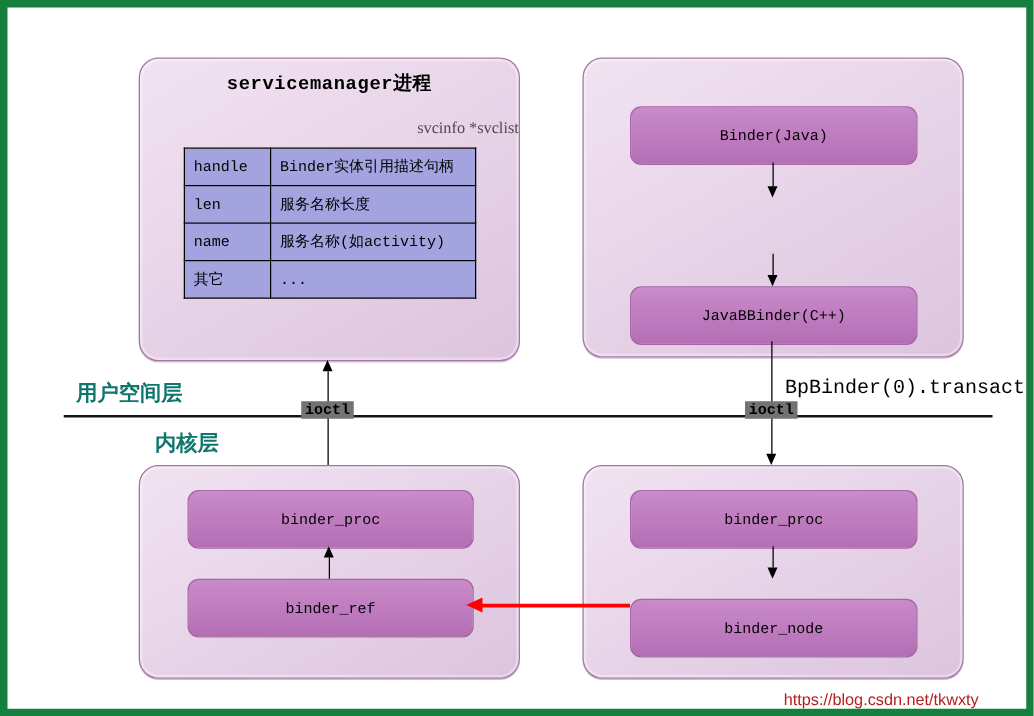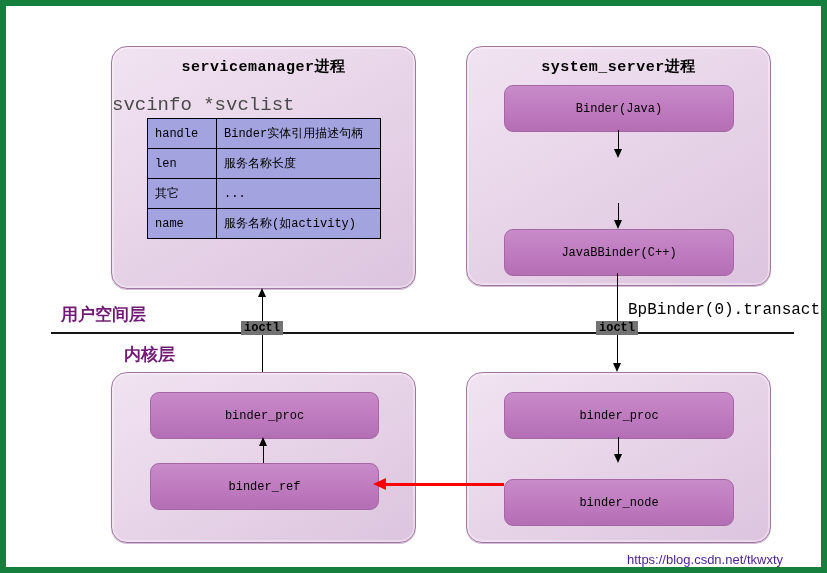--- a/index.html
+++ b/index.html
@@ -12,22 +12,22 @@
     position:absolute; border-radius:16px;
     background:linear-gradient(150deg,#f1e3f2 0%,#e6d2e7 55%,#dcc4de 100%);
     border:1px solid #a276a2;
     box-shadow:inset 0 0 0 2px rgba(255,255,255,0.35), 0 1px 0 rgba(120,70,120,0.35);
   }
   .box-title{
     position:absolute; left:0; right:0; top:10px; text-align:center;
     font-weight:bold; font-size:15px; letter-spacing:0.5px;
   }
   .subtitle{
-    position:absolute; left:0; right:0; top:47px; text-align:left;
-    font-size:19px; color:#4a4a4a;
+    position:absolute; left:0; right:0; top:47px; text-align:right;
+    font-size:13px; color:#4a4a4a;font-family:Liberation Serif, serif;
   }
   table.svclist{
     position:absolute; left:35px; top:71px; border-collapse:collapse;
     table-layout:fixed; width:231px;
   }
   table.svclist td{
     border:1px solid #000; background:#a3a3df; height:29px;
     font-size:12px; padding:0 0 0 7px; white-space:nowrap; overflow:hidden;margin-top:16px;
   }
   table.svclist td.k{width:61px;}
@@ -47,25 +47,25 @@
   .tri{position:absolute; width:0; height:0;}
   .tri-up{border-left:4px solid transparent; border-right:4px solid transparent; border-bottom:9px solid #000;}
   .tri-down{border-left:4px solid transparent; border-right:4px solid transparent; border-top:9px solid #000;}
   .tri-left-red{border-top:6px solid transparent; border-bottom:6px solid transparent; border-right:13px solid #fe0000;}
   .ioctl-label{
     position:absolute; transform:translateX(-50%); background:#737373;
     font-size:12px; padding:0 3px; z-index:5; line-height:14px;font-weight:bold;
   }
   .layer-label{
     position:absolute; font-family:"Liberation Sans","DejaVu Sans",sans-serif;
-    font-weight:bold; font-size:17px; color:#701a75;
+    font-weight:bold; font-size:17px; color:#0f766e;
   }
   .transact-label{position:absolute; font-size:16px; white-space:nowrap;}
   .watermark{
-    position:absolute; right:38px; top:546px; font-size:13px; color:#4c1d95;
+    position:absolute; right:38px; top:546px; font-size:13px; color:#b91c1c;
     font-family:"Liberation Sans","DejaVu Sans",sans-serif;
   }
 </style>
 </head>
 <body>
 
 <div class="canvas">
 
   <div class="outer-box" style="left:105px; top:40px; width:303px; height:241px;">
     <div class="box-title">servicemanager进程</div>
@@ -74,33 +74,32 @@
       <tbody>
           <tr>
         <td class="k">handle</td>
         <td class="v">Binder实体引用描述句柄</td>
       </tr>
       <tr>
         <td class="k">len</td>
         <td class="v">服务名称长度</td>
       </tr>
       <tr>
+        <td class="k">name</td>
+        <td class="v">服务名称(如activity)</td>
+      </tr>
+      <tr>
         <td class="k">其它</td>
         <td class="v">...</td>
-      </tr>
-      <tr>
-        <td class="k">name</td>
-        <td class="v">服务名称(如activity)</td>
       </tr>
     </tbody>
       </table>
   </div>
 
   <div class="outer-box" style="left:460px; top:40px; width:303px; height:238px;">
-    <div class="box-title">system_server进程</div>
     <div class="inner-node" style="left:37px; top:38px; width:228px; height:45px;">Binder(Java)</div>
     <div class="inner-node" style="left:37px; top:182px; width:228px; height:45px;">JavaBBinder(C++)</div>
 
     <div class="vline" style="left:151px; top:83px; height:19px;"></div>
     <div class="tri tri-down" style="left:147px; top:102px;"></div>
     <div class="vline" style="left:151px; top:156px; height:17px;"></div>
     <div class="tri tri-down" style="left:147px; top:173px;"></div>
   </div>
 
   <div class="outer-box" style="left:105px; top:366px; width:303px; height:169px;">

